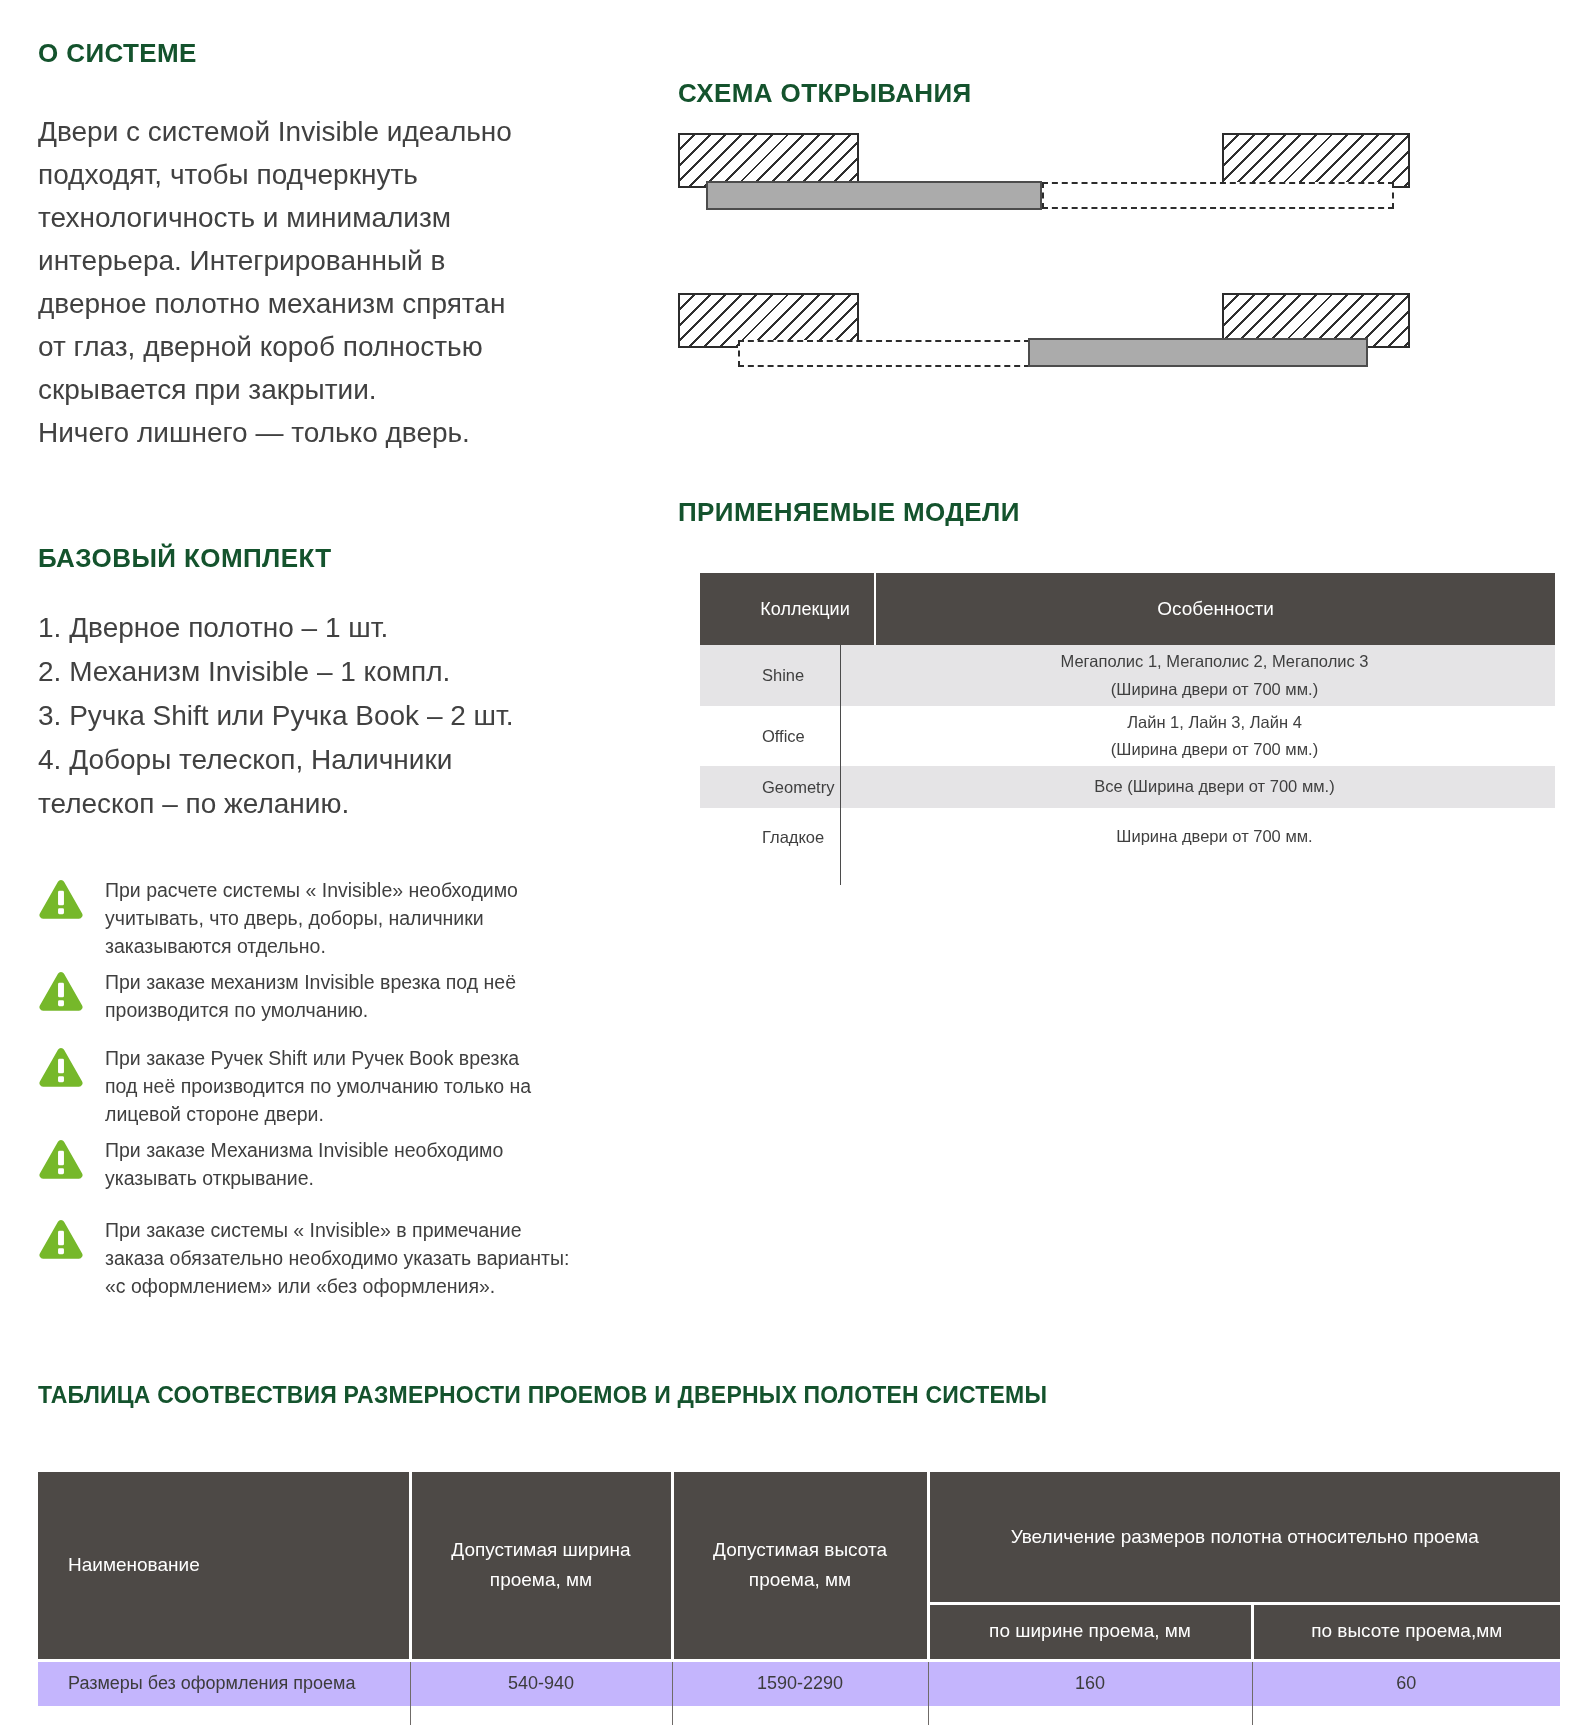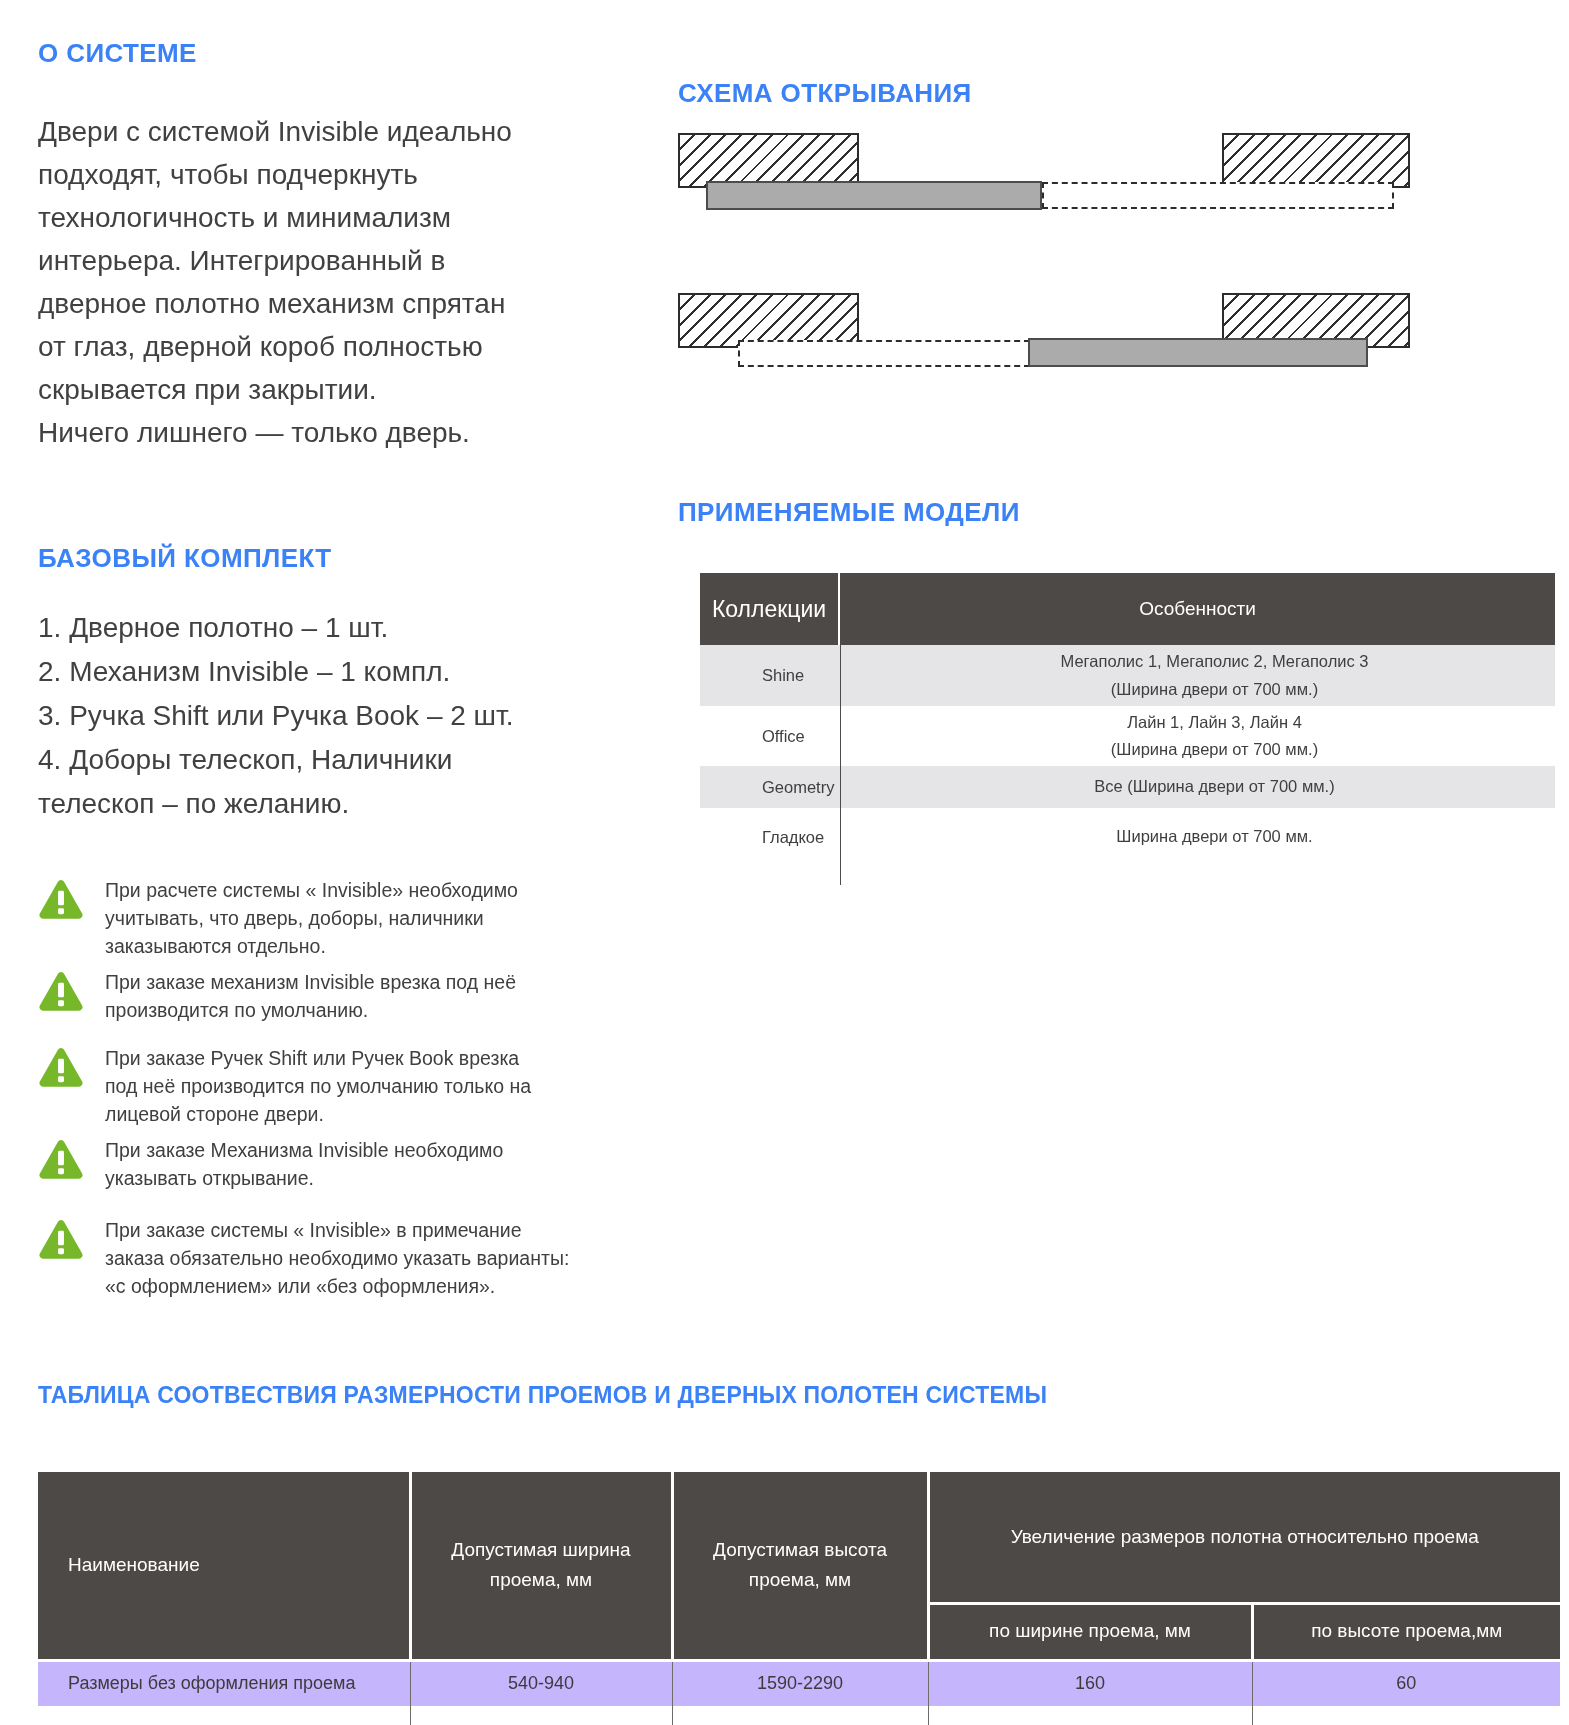--- a/index.html
+++ b/index.html
@@ -3,21 +3,21 @@
 <meta charset="utf-8">
 <style>
   html,body{margin:0;padding:0;}
   body{
     width:1569px;height:1725px;position:relative;background:#ffffff;
     font-family:"Liberation Sans","DejaVu Sans",sans-serif;color:#3c3c3c;
     overflow:hidden;
   }
   .abs{position:absolute;}
   .pre{white-space:pre-line;}
-  .title{font-weight:bold;color:#3b82f6;font-size:26px;letter-spacing:.4px;margin:0;}
+  .title{font-weight:bold;color:#14532d;font-size:26px;letter-spacing:.4px;margin:0;}
 
   
   .t-about{left:38px;top:38px;}
   .about-para{left:38px;top:110px;width:540px;font-size:28px;line-height:43px;color:#414141;font-weight:300;margin:0;}
   .t-kit{left:38px;top:543px;}
   .kit-list{left:38px;top:606px;width:520px;font-size:28px;line-height:44px;color:#414141;font-weight:300;}
   .kit-item{margin:0;}
 
   
   .t-scheme{left:678px;top:38px;margin-top:40px;}
@@ -33,21 +33,21 @@
   .door-ghost{border:2px dashed #2c2c2c;background:#ffffff;}
   .d1 .door-solid{left:28px;top:48px;width:336px;}
   .d1 .door-ghost{left:364px;top:49px;width:352px;height:27px;}
   .d2 .door-ghost{left:60px;top:47px;width:292px;height:27px;}
   .d2 .door-solid{left:350px;top:45px;width:340px;}
 
   
   .t-models{left:678px;top:497px;}
   .models-table{left:700px;top:573px;width:855px;}
   .mt-header{display:flex;background:#4d4946;color:#ffffff;height:72px;}
-  .mt-h1{width:140px;display:flex;align-items:center;justify-content:center;font-size:23px;border-right:2px solid #ffffff;box-sizing:border-box;}
+  .mt-h1{width:140px;display:flex;align-items:center;justify-content:center;font-size:18px;border-right:2px solid #ffffff;box-sizing:border-box;margin-left:36px;}
   .mt-h2{flex:1;display:flex;align-items:center;justify-content:center;font-size:19px;}
   .mt-row{display:flex;padding-left:34px;}
   .mt-row.light{background:#e5e4e6;}
   .mt-c1{width:140px;display:flex;align-items:center;padding-left:28px;box-sizing:border-box;font-size:16.5px;color:#3f3f3f;}
   .mt-c2{flex:1;display:flex;align-items:center;justify-content:center;text-align:center;font-size:16.5px;line-height:1.65;color:#3f3f3f;}
   .r-shine{height:61px;}
   .r-office{height:60px;}
   .r-geometry{height:42px;}
   .r-smooth{height:58px;}
   .mt-divider{left:840px;top:645px;width:1px;height:240px;background:#4b4b4b;}

